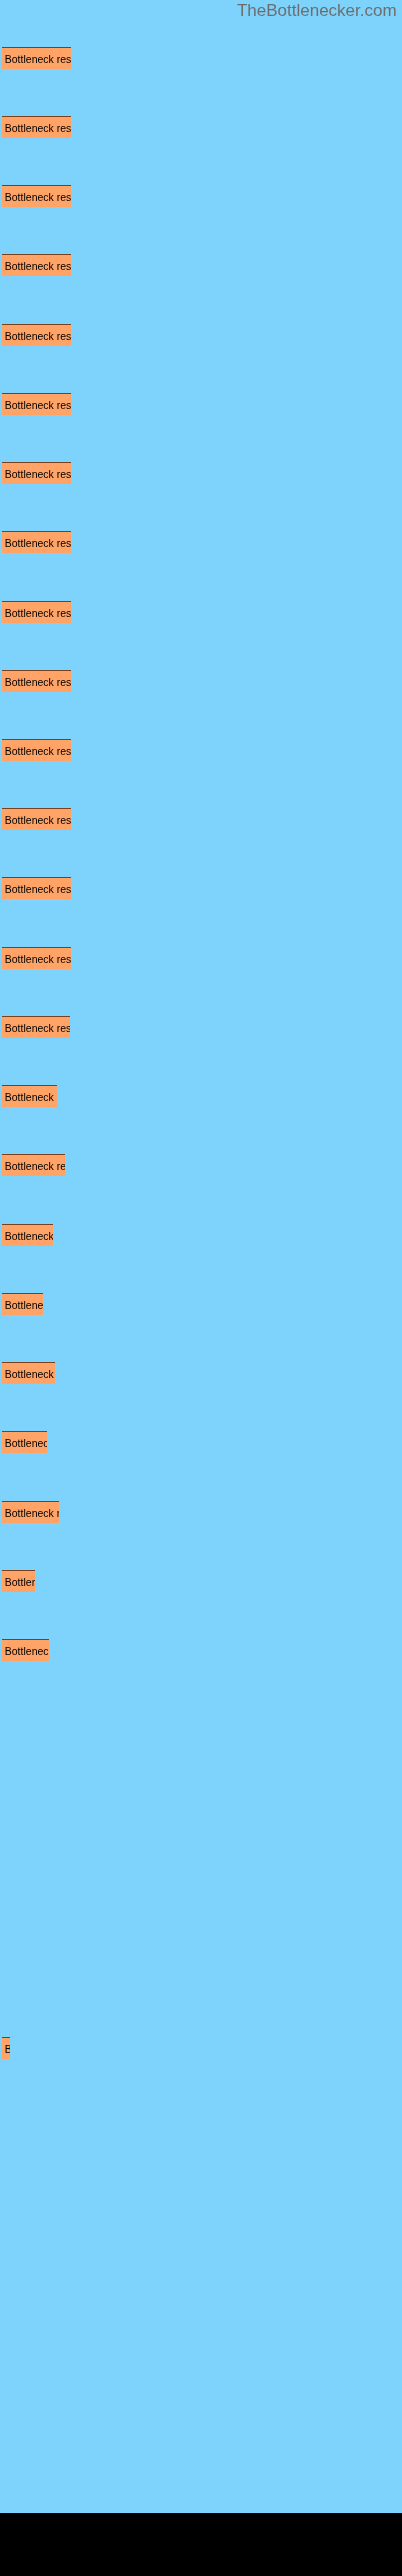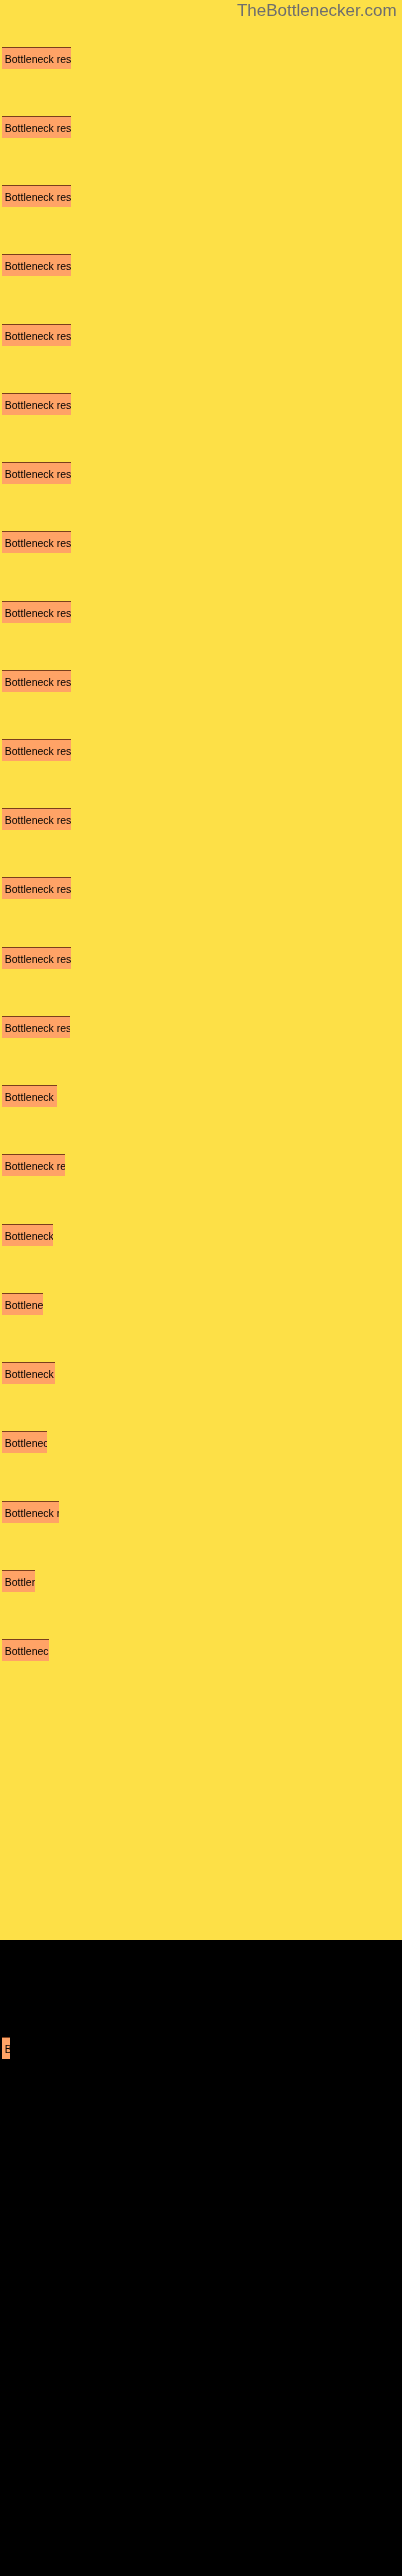--- a/index.html
+++ b/index.html
@@ -14,22 +14,22 @@
     position: relative;
     overflow: hidden;
     font-family: "Liberation Sans", sans-serif;
   }
 
   #chart-root {
     position: absolute;
     left: 0;
     top: 0;
     width: 403px;
-    height: 1940px;
-    background: #fde047;
+    height: 2513px;
+    background: #7dd3fc;
   }
 
   .watermark {
     position: absolute;
     right: 6.4px;
     top: 0.8px;
     font-family: "Liberation Sans", sans-serif;
     font-size: 17px;
     line-height: 19.3px;
     color: #6e6e6e;

